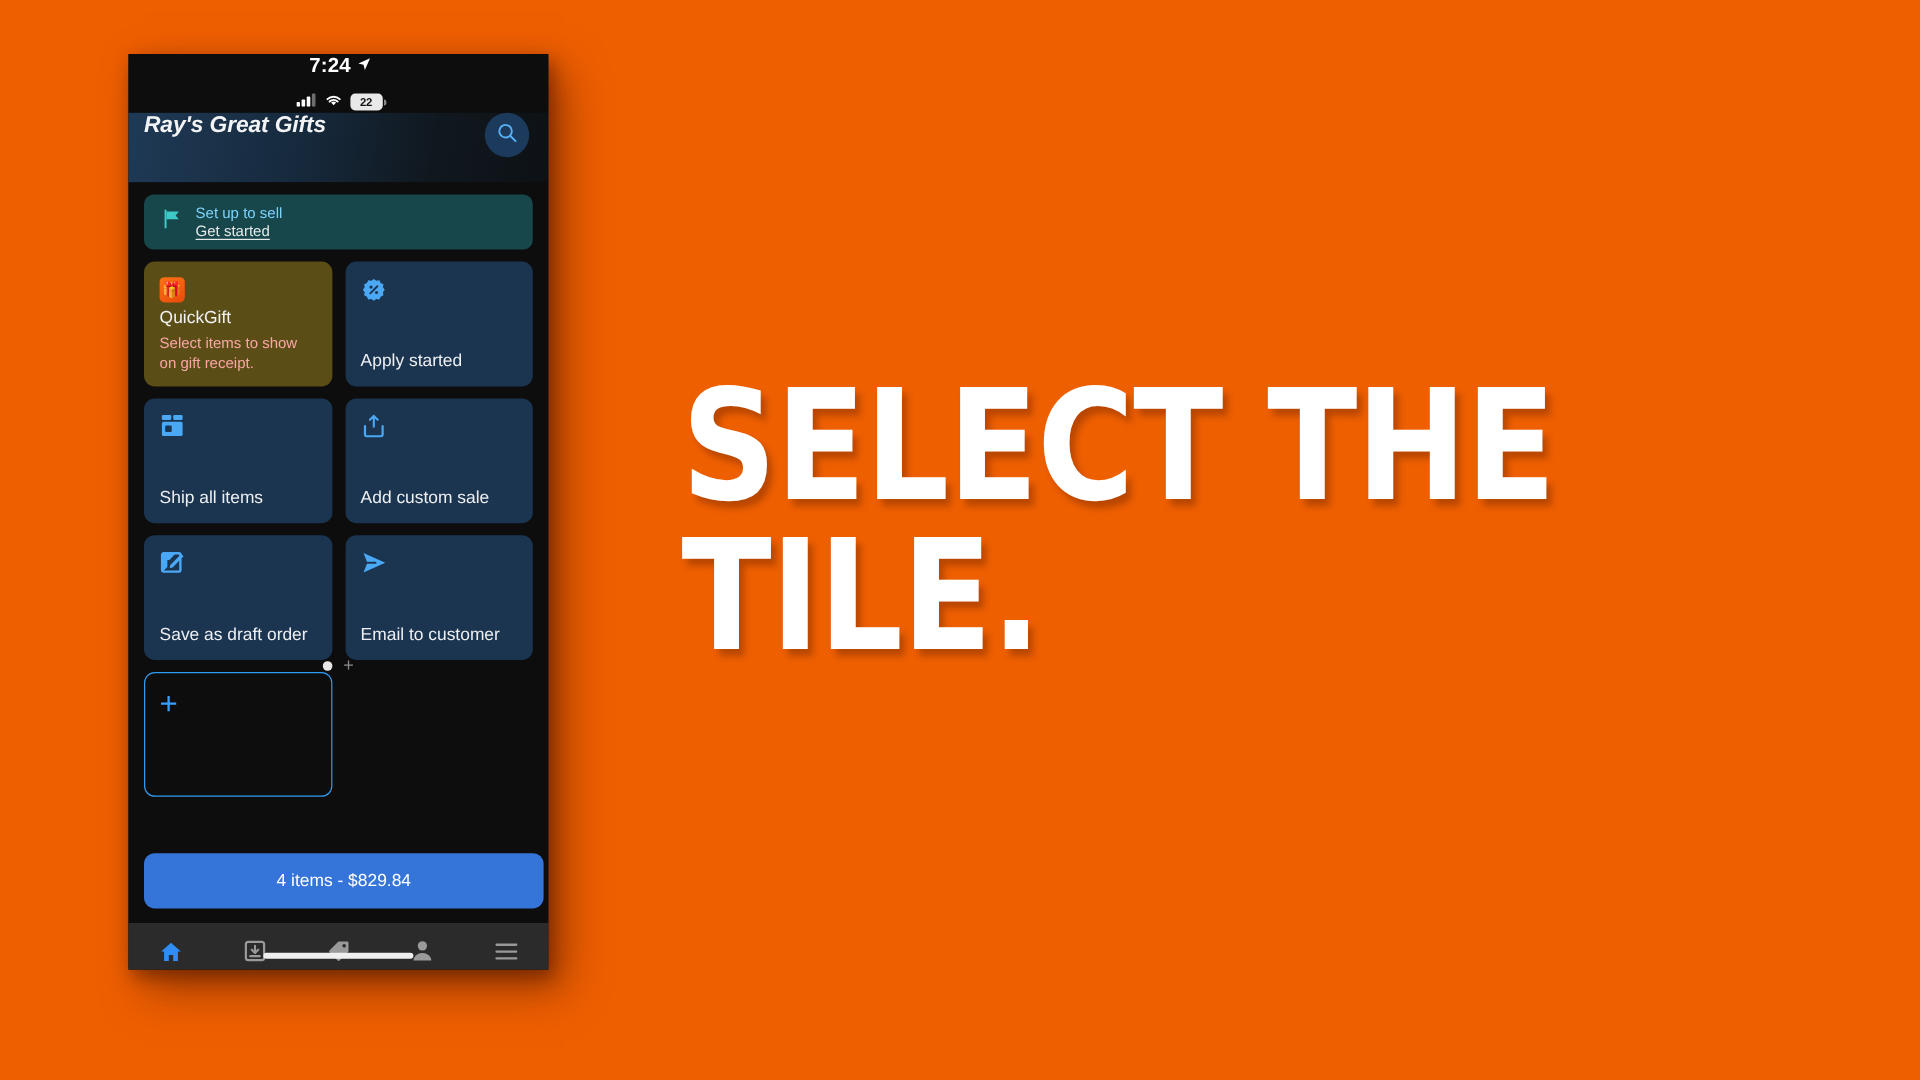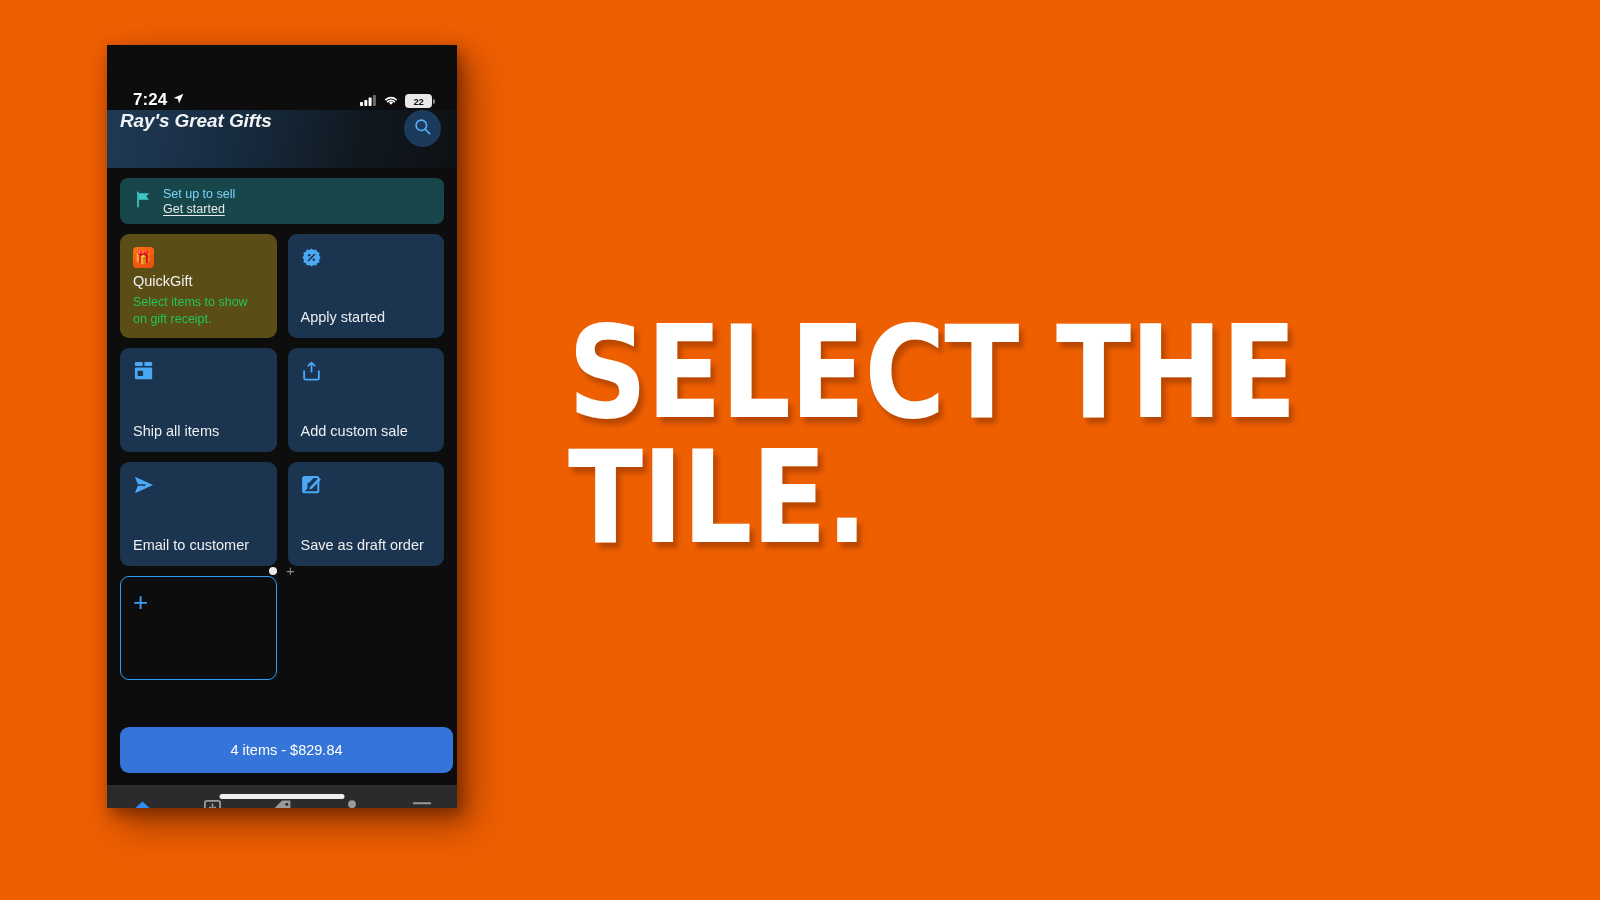--- a/index.html
+++ b/index.html
@@ -24,27 +24,28 @@
     width: 350px;
     height: 763px;
     background: #0d0d0d;
     overflow: hidden;
     box-shadow: 14px 16px 34px rgba(90, 28, 0, 0.55),
                 4px 6px 14px rgba(60, 18, 0, 0.5);
   }
 
   
   #status-bar {
-    height: 65px;
+    height: 49px;
     background: #0d0d0d;
     display: flex;
-    align-items: flex-end;
+    align-items: center;
     justify-content: space-between;
     padding: 0 22px 0 26px;
     color: #ffffff;
+    flex-direction: column;
   }
   .status-left {
     display: flex;
     align-items: center;
     gap: 5px;
     font-size: 17px;
     font-weight: bold;
     letter-spacing: 0.1px;
   }
   .status-right {
@@ -158,21 +159,21 @@
   .tile.quickgift {
     background: #5a4d16;
     justify-content: flex-start;
     gap: 4px;
   }
   .tile.quickgift .tile-label {
     font-size: 14.5px;
     color: #f0f1f2;
   }
   #quickgift-sub {
-    color: #22c55e;
+    color: #fca5a5;
     font-size: 12.5px;
     line-height: 1.3;
   }
   .gift-badge {
     width: 21px; height: 21px;
     border-radius: 4px;
     background: linear-gradient(150deg, #f97316 0%, #ea4a0a 100%);
     display: flex; align-items: center; justify-content: center;
     font-size: 13px; line-height: 1;
   }
@@ -392,42 +393,42 @@
               <path d="M3.6 11.5 v8.1 a1.6 1.6 0 0 0 1.6 1.6 h13.6 a1.6 1.6 0 0 0 1.6-1.6 v-8.1" stroke="#4aa8f5" stroke-width="2.1" fill="none" stroke-linecap="round" stroke-linejoin="round"></path>
             </svg>
           </span>
         </div>
         <div class="tile-label">Add custom sale</div>
       </div>
 
       <div class="tile">
         <div class="tile-icon">
           <span>
-            <svg width="22" height="20" viewBox="0 0 24 22">
-              <path d="M2 2 L22 11 L2 20 L5.5 11 Z" fill="#4aa8f5"></path>
-              <path d="M5.5 11 H13" stroke="#1b3450" stroke-width="1.8" stroke-linecap="round"></path>
-            </svg>
-          </span>
-        </div>
-        <div class="tile-label">Email to customer</div>
-      </div>
-
-      <div class="tile">
-        <div class="tile-icon">
-          <span>
             <svg width="21" height="21" viewBox="0 0 24 24">
               <path d="M2.4 2.4 h13 l-6 6.4 h-2 v6.6 l-5 5 Z" fill="#4aa8f5"></path>
               <rect x="2.4" y="2.4" width="17.4" height="17.4" rx="1.4" stroke="#4aa8f5" stroke-width="2.3" fill="none"></rect>
               <path d="M10.2 13.6 L20.6 3.1 l2.2 2.2 L12.4 15.8 l-2.9 .7 Z" fill="#4aa8f5"></path>
             </svg>
           </span>
         </div>
         <div class="tile-label">Save as draft order</div>
       </div>
 
+      <div class="tile">
+        <div class="tile-icon">
+          <span>
+            <svg width="22" height="20" viewBox="0 0 24 22">
+              <path d="M2 2 L22 11 L2 20 L5.5 11 Z" fill="#4aa8f5"></path>
+              <path d="M5.5 11 H13" stroke="#1b3450" stroke-width="1.8" stroke-linecap="round"></path>
+            </svg>
+          </span>
+        </div>
+        <div class="tile-label">Email to customer</div>
+      </div>
+
       <div id="add-tile">
         <div id="add-tile-plus">+</div>
       </div>
 
     </div>
 
     <div id="page-indicator">
       <span class="page-dot"></span>
       <span id="page-add">+</span>
     </div>

